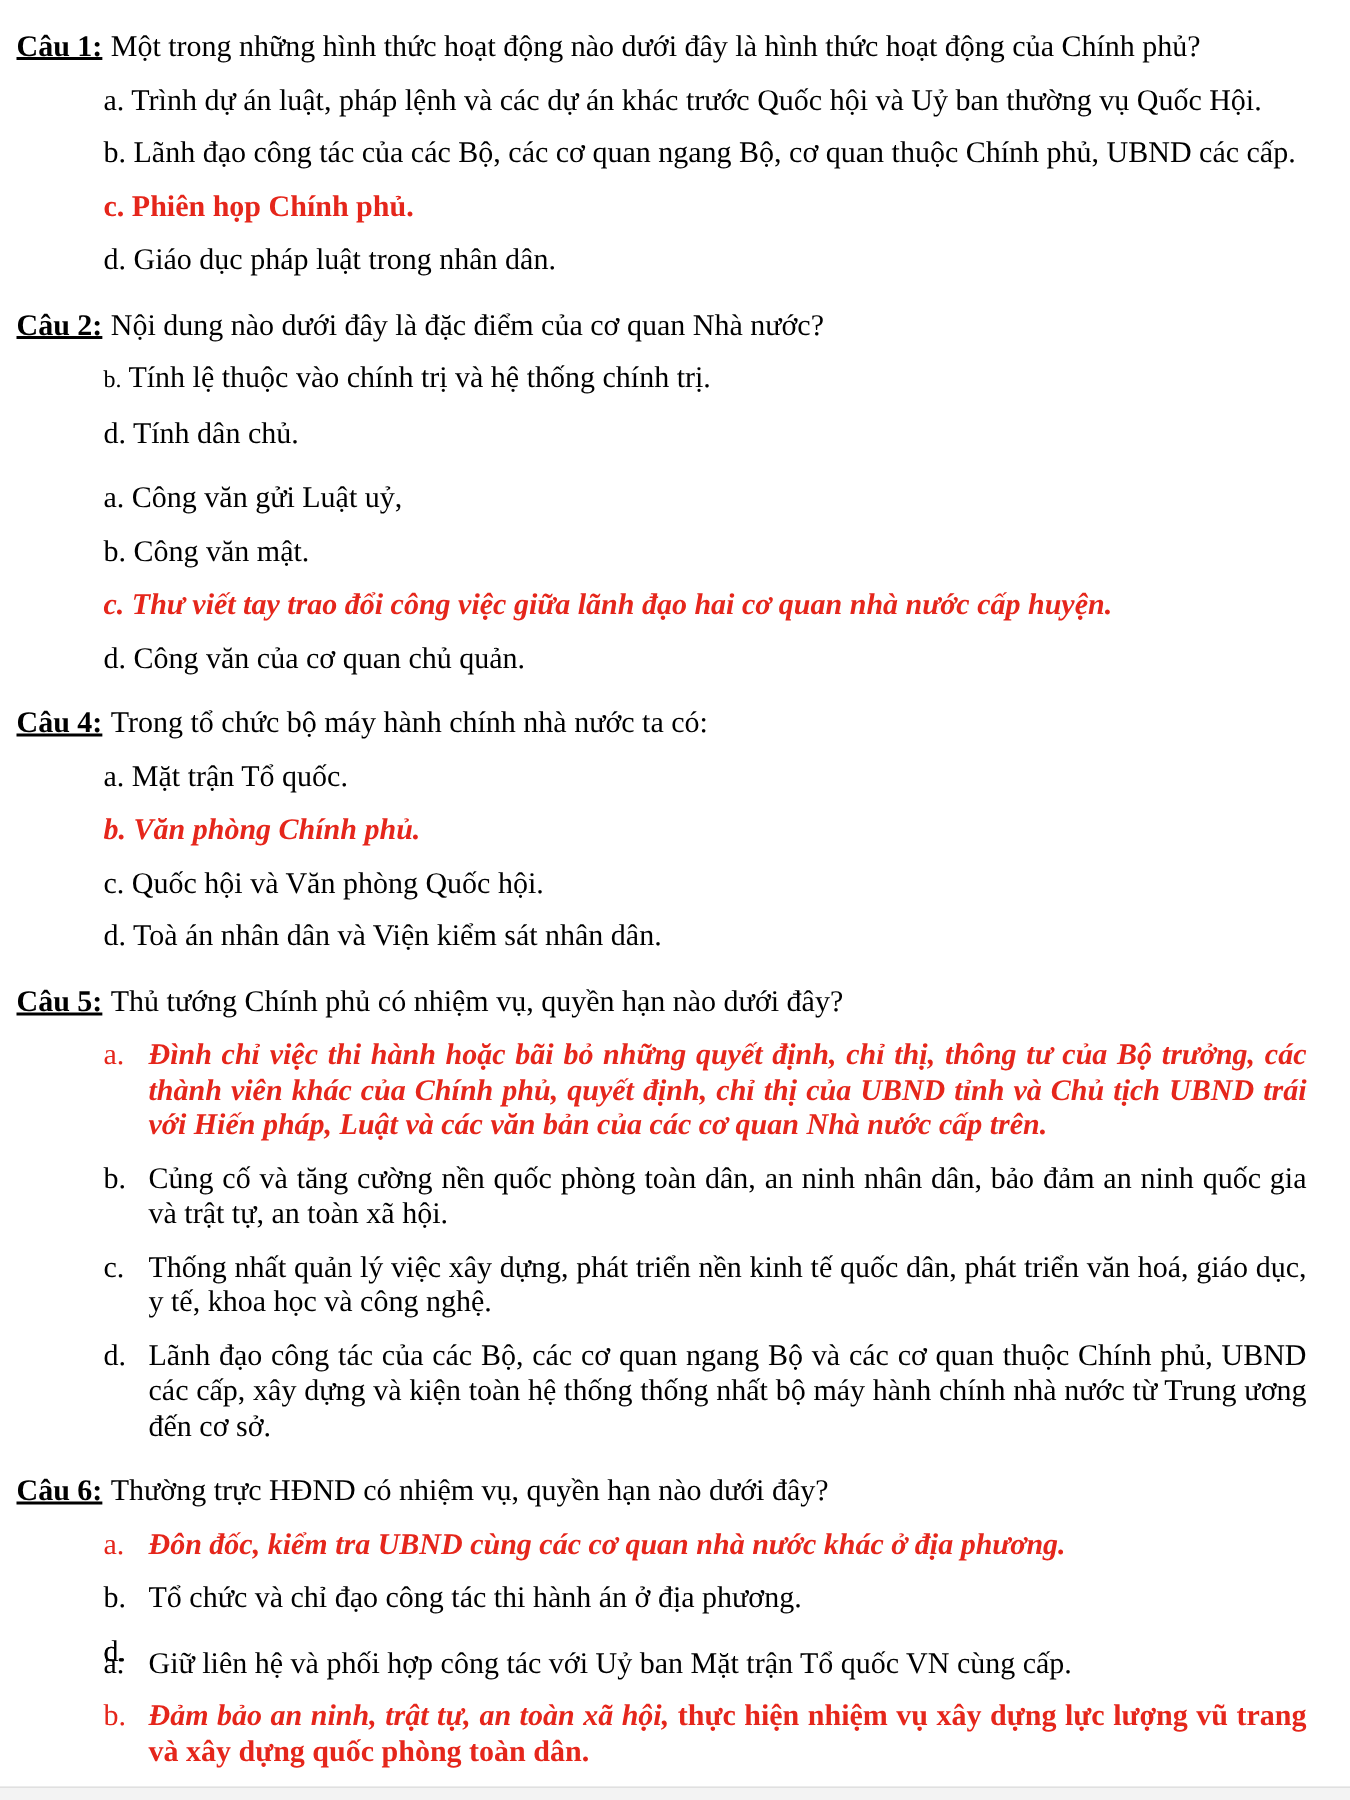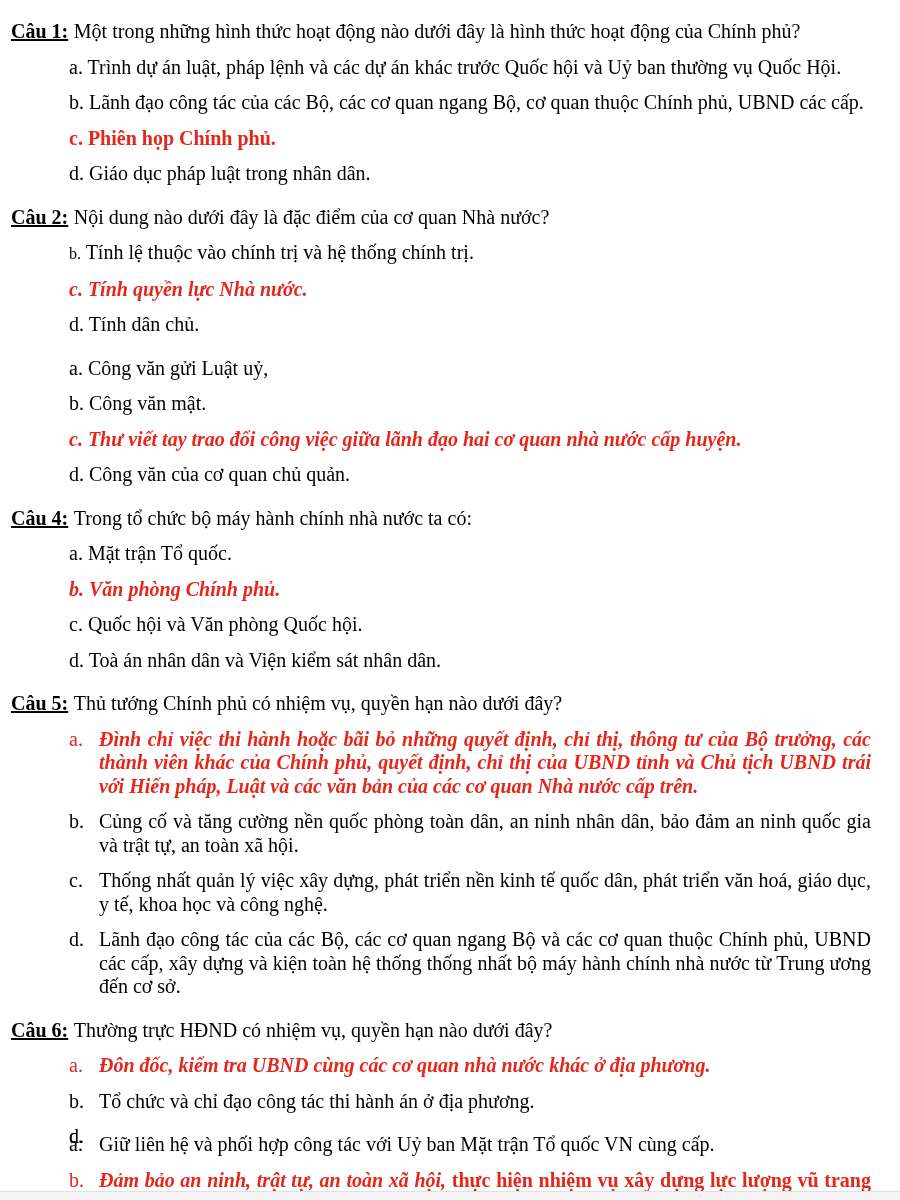--- a/index.html
+++ b/index.html
@@ -55,21 +55,20 @@
     <div class="q-head"><span class="q-num">Câu 1:</span><span class="q-text">Một trong những hình thức hoạt động nào dưới đây là hình thức hoạt động của Chính phủ?</span></div>
     <div class="opt simple"><span class="label">a.</span> <span class="otext">Trình dự án luật, pháp lệnh và các dự án khác trước Quốc hội và Uỷ ban thường vụ Quốc Hội.</span></div>
     <div class="opt simple"><span class="label">b.</span> <span class="otext">Lãnh đạo công tác của các Bộ, các cơ quan ngang Bộ, cơ quan thuộc Chính phủ, UBND các cấp.</span></div>
     <div class="opt simple"><span class="label red b">c.</span> <span class="otext red b">Phiên họp Chính phủ.</span></div>
     <div class="opt simple"><span class="label">d.</span> <span class="otext">Giáo dục pháp luật trong nhân dân.</span></div>
   </section>
 
   <section class="question">
     <div class="q-head"><span class="q-num">Câu 2:</span><span class="q-text">Nội dung nào dưới đây là đặc điểm của cơ quan Nhà nước?</span></div>
     <div class="opt simple"><span class="label sm">b.</span> <span class="otext">Tính lệ thuộc vào chính trị và hệ thống chính trị.</span></div>
-    <div class="opt simple"><span class="label red bi">c.</span> <span class="otext red bi">Tính quyền lực Nhà nước.</span></div>
     <div class="opt simple"><span class="label">d.</span> <span class="otext">Tính dân chủ.</span></div>
   </section>
 
   <section class="question">
     <div class="opt simple"><span class="label">a.</span> <span class="otext">Công văn gửi Luật uỷ,</span></div>
     <div class="opt simple"><span class="label">b.</span> <span class="otext">Công văn mật.</span></div>
     <div class="opt simple"><span class="label red bi">c.</span> <span class="otext red bi">Thư viết tay trao đổi công việc giữa lãnh đạo hai cơ quan nhà nước cấp huyện.</span></div>
     <div class="opt simple"><span class="label">d.</span> <span class="otext">Công văn của cơ quan chủ quản.</span></div>
   </section>
 

